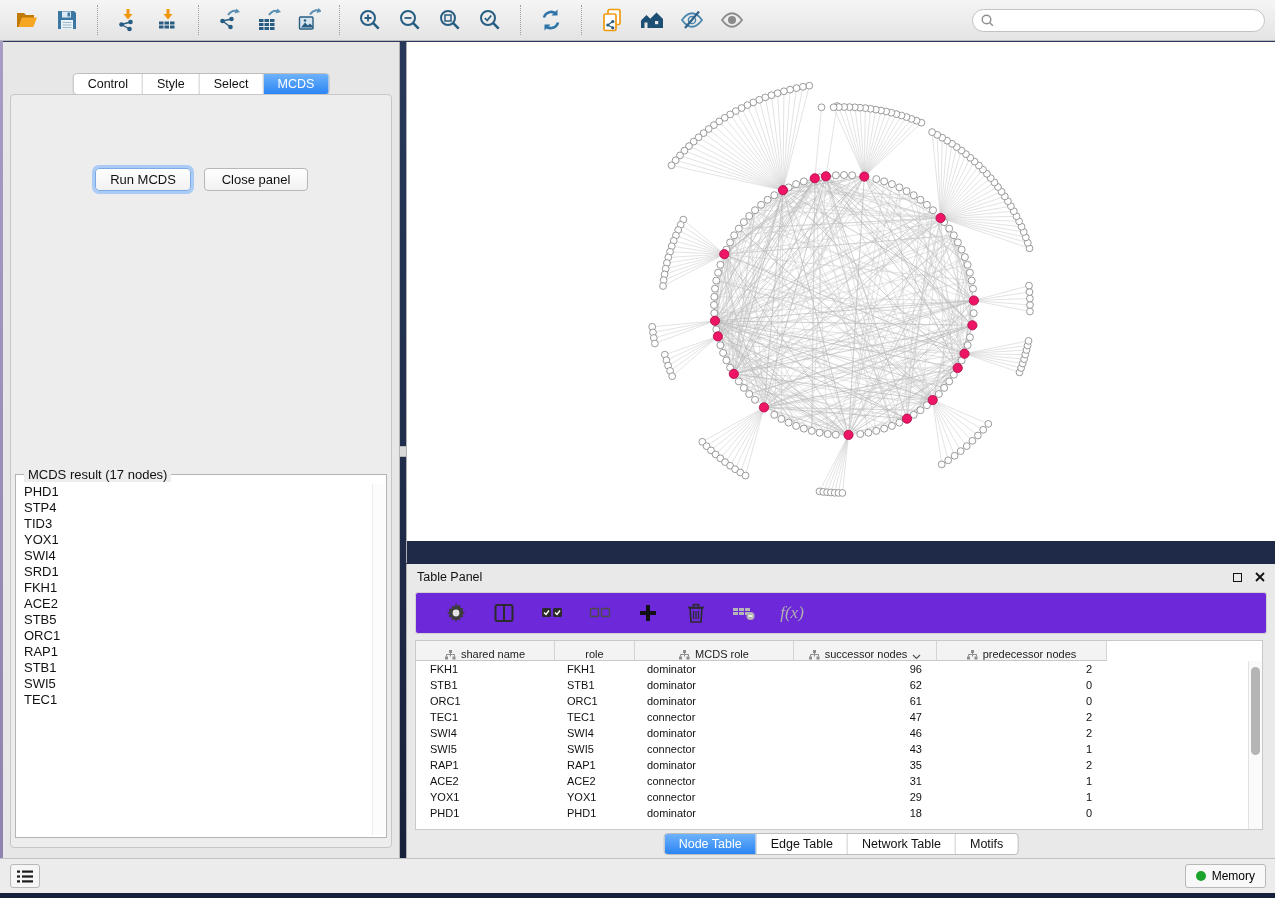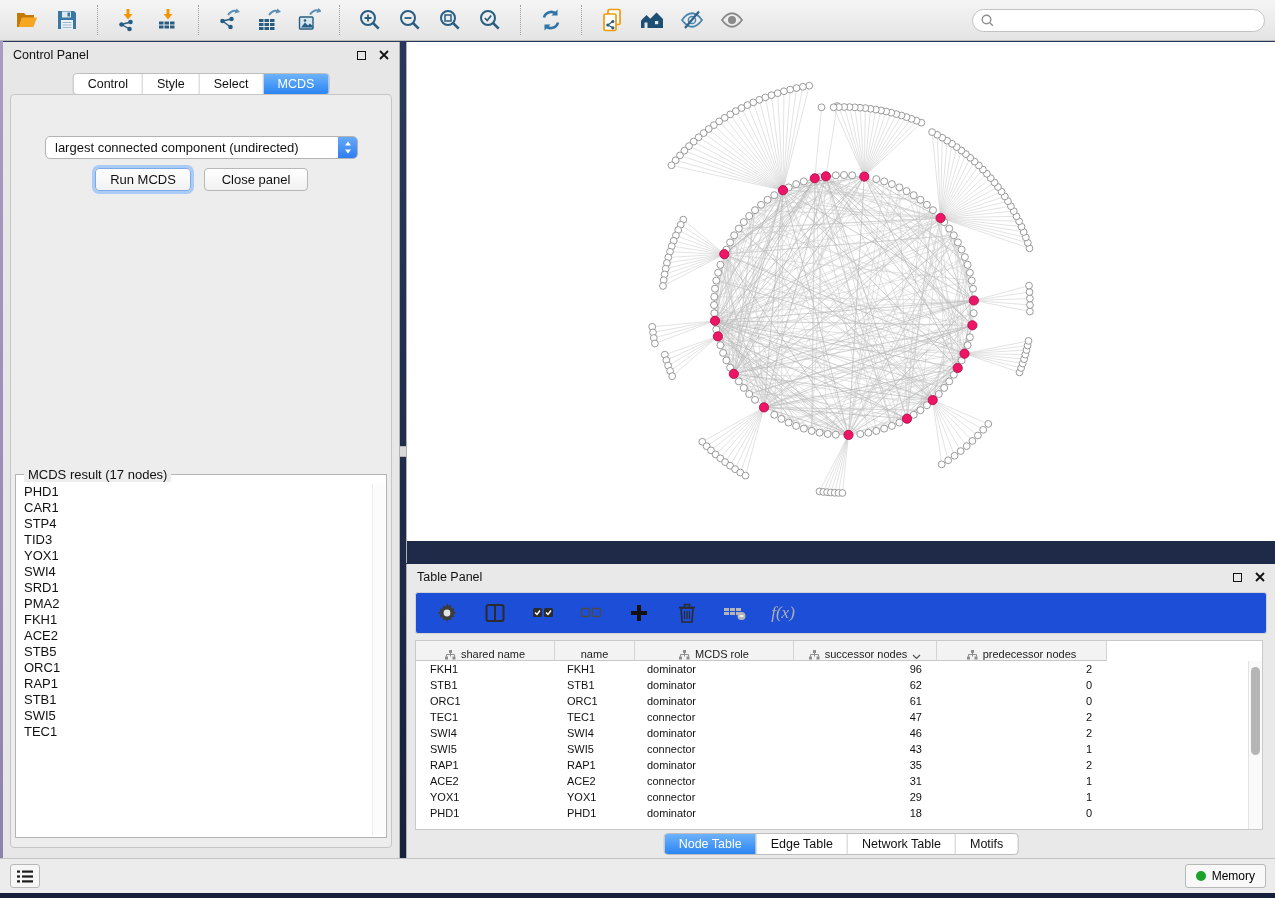--- a/index.html
+++ b/index.html
@@ -77,22 +77,22 @@
   .tl.red { background:#fc5850; border:1px solid #e1443d; }
   .tl.yellow { background:#fdbe41; border:1px solid #e0a532; }
   .tl.green { background:#34c84a; border:1px solid #28a93c; }
   .net-title { position:absolute; left:0; right:0; text-align:center; font-size:12.5px; font-weight:bold; color:#2b2b2b; }
   .net-canvas { position:relative; width:100%; height:499px; background:#fff; overflow:hidden; }
 
   
   .tablep { position:absolute; left:406px; top:564px; width:869px; height:294px; background:#e9e9e9; border-left:1px solid #b0b0b0; }
   .tp-toolbar {
     position:absolute; left:8px; right:8px; top:28px; height:42px;
-    background:#1d4ed8; border:1px solid #d2d2d2; border-radius:3px;
-    display:flex; align-items:center; padding-left:18px; gap:22px;
+    background:#6d28d9; border:1px solid #d2d2d2; border-radius:3px;
+    display:flex; align-items:center; padding-left:27px; gap:22px;
   }
   .tp-tool { background:transparent; border:none; width:26px; height:28px; display:flex; align-items:center; justify-content:center; }
   .fx-label { font-family:"Liberation Serif",serif; font-style:italic; font-size:17px; color:#b0b0b0; }
   .tablew { position:absolute; left:8px; top:76px; width:848px; height:190px; background:#fff; border:1px solid #c9c9c9; }
   .thead { display:flex; height:20px; }
   .th { background:#f3f3f3; border-right:1px solid #d4d4d4; border-bottom:1px solid #c9c9c9; display:flex; align-items:flex-end; justify-content:center; gap:5px; font-size:11px; color:#222; }
   .tree-ic, .sort-ic { display:flex; align-items:center; }
   .trow { display:flex; height:16px; align-items:center; }
   .td { font-size:11px; padding-left:12px; white-space:nowrap; overflow:hidden; }
   .td.first { padding-left:14px; }
@@ -261,59 +261,38 @@
   <div class="search-wrap">
     <svg width="13" height="13" viewBox="0 0 13 13">
         <circle cx="5.5" cy="5.5" r="4.3" fill="none" stroke="#8f8f8f" stroke-width="1.4"></circle>
         <path d="M8.8 8.8l3 3" stroke="#8f8f8f" stroke-width="1.4"></path>
       </svg>
     <input value="" style="">
   </div>
 </div>
 
 <div class="ctrl">
-  <div class="panel-head">
-    <span>Control Panel</span>
-    <span class="spacer"></span>
-    <span class="float-ic"></span>
-    <span class="close-x">
-        <svg viewBox="0 0 10 10">
-          <path d="M1 1l8 8M9 1l-8 8" stroke="#111" stroke-width="1.8"></path>
-        </svg>
-      </span>
-  </div>
   <div class="seg">
       <span class="seg-btn">Control</span>
       <span class="seg-btn">Style</span>
       <span class="seg-btn">Select</span>
       <span class="seg-btn active">MCDS</span>
     </div>
   <div class="ctrl-body">
-    <div class="select">
-      <span class="sel-text">largest connected component (undirected)</span>
-      <span class="stepper">
-          <svg width="8" height="13" viewBox="0 0 8 13">
-            <path d="M4 0.5l3 4H1z" fill="#fff"></path>
-            <path d="M4 12.5l3-4H1z" fill="#fff"></path>
-          </svg>
-        </span>
-    </div>
     <button class="mac-btn focusring" style="left:84px; top:73px; width:96px;">Run MCDS</button>
     <button class="mac-btn" style="left:193px; top:73px; width:104px;">Close panel</button>
     <fieldset class="result">
       <legend>MCDS result (17 nodes)</legend>
       <div class="result-inner" id="result-list">
           <div class="result-item">PHD1</div>
-          <div class="result-item">CAR1</div>
           <div class="result-item">STP4</div>
           <div class="result-item">TID3</div>
           <div class="result-item">YOX1</div>
           <div class="result-item">SWI4</div>
           <div class="result-item">SRD1</div>
-          <div class="result-item">PMA2</div>
           <div class="result-item">FKH1</div>
           <div class="result-item">ACE2</div>
           <div class="result-item">STB5</div>
           <div class="result-item">ORC1</div>
           <div class="result-item">RAP1</div>
           <div class="result-item">STB1</div>
           <div class="result-item">SWI5</div>
           <div class="result-item">TEC1</div>
         </div>
       <div class="result-scroll"></div>
@@ -1138,21 +1117,21 @@
                 <rect x="4" y="0" width="3" height="3"></rect>
                 <rect x="0" y="6.5" width="3" height="3"></rect>
                 <rect x="7.5" y="6.5" width="3" height="3"></rect>
               </g>
               <path d="M5.5 3v1.5M1.5 6.5V4.5h8v2M5.5 4.5v2" fill="none" stroke="#8d8d8d"></path>
             </svg>
           </span>
           <span>shared name</span>
         </div>
         <div class="th" style="width: 80px;">
-          <span>name</span>
+          <span>role</span>
         </div>
         <div class="th" style="width: 159px;">
           <span class="tree-ic">
             <svg width="11" height="10" viewBox="0 0 11 10">
               <g fill="#8d8d8d">
                 <rect x="4" y="0" width="3" height="3"></rect>
                 <rect x="0" y="6.5" width="3" height="3"></rect>
                 <rect x="7.5" y="6.5" width="3" height="3"></rect>
               </g>
               <path d="M5.5 3v1.5M1.5 6.5V4.5h8v2M5.5 4.5v2" fill="none" stroke="#8d8d8d"></path>

